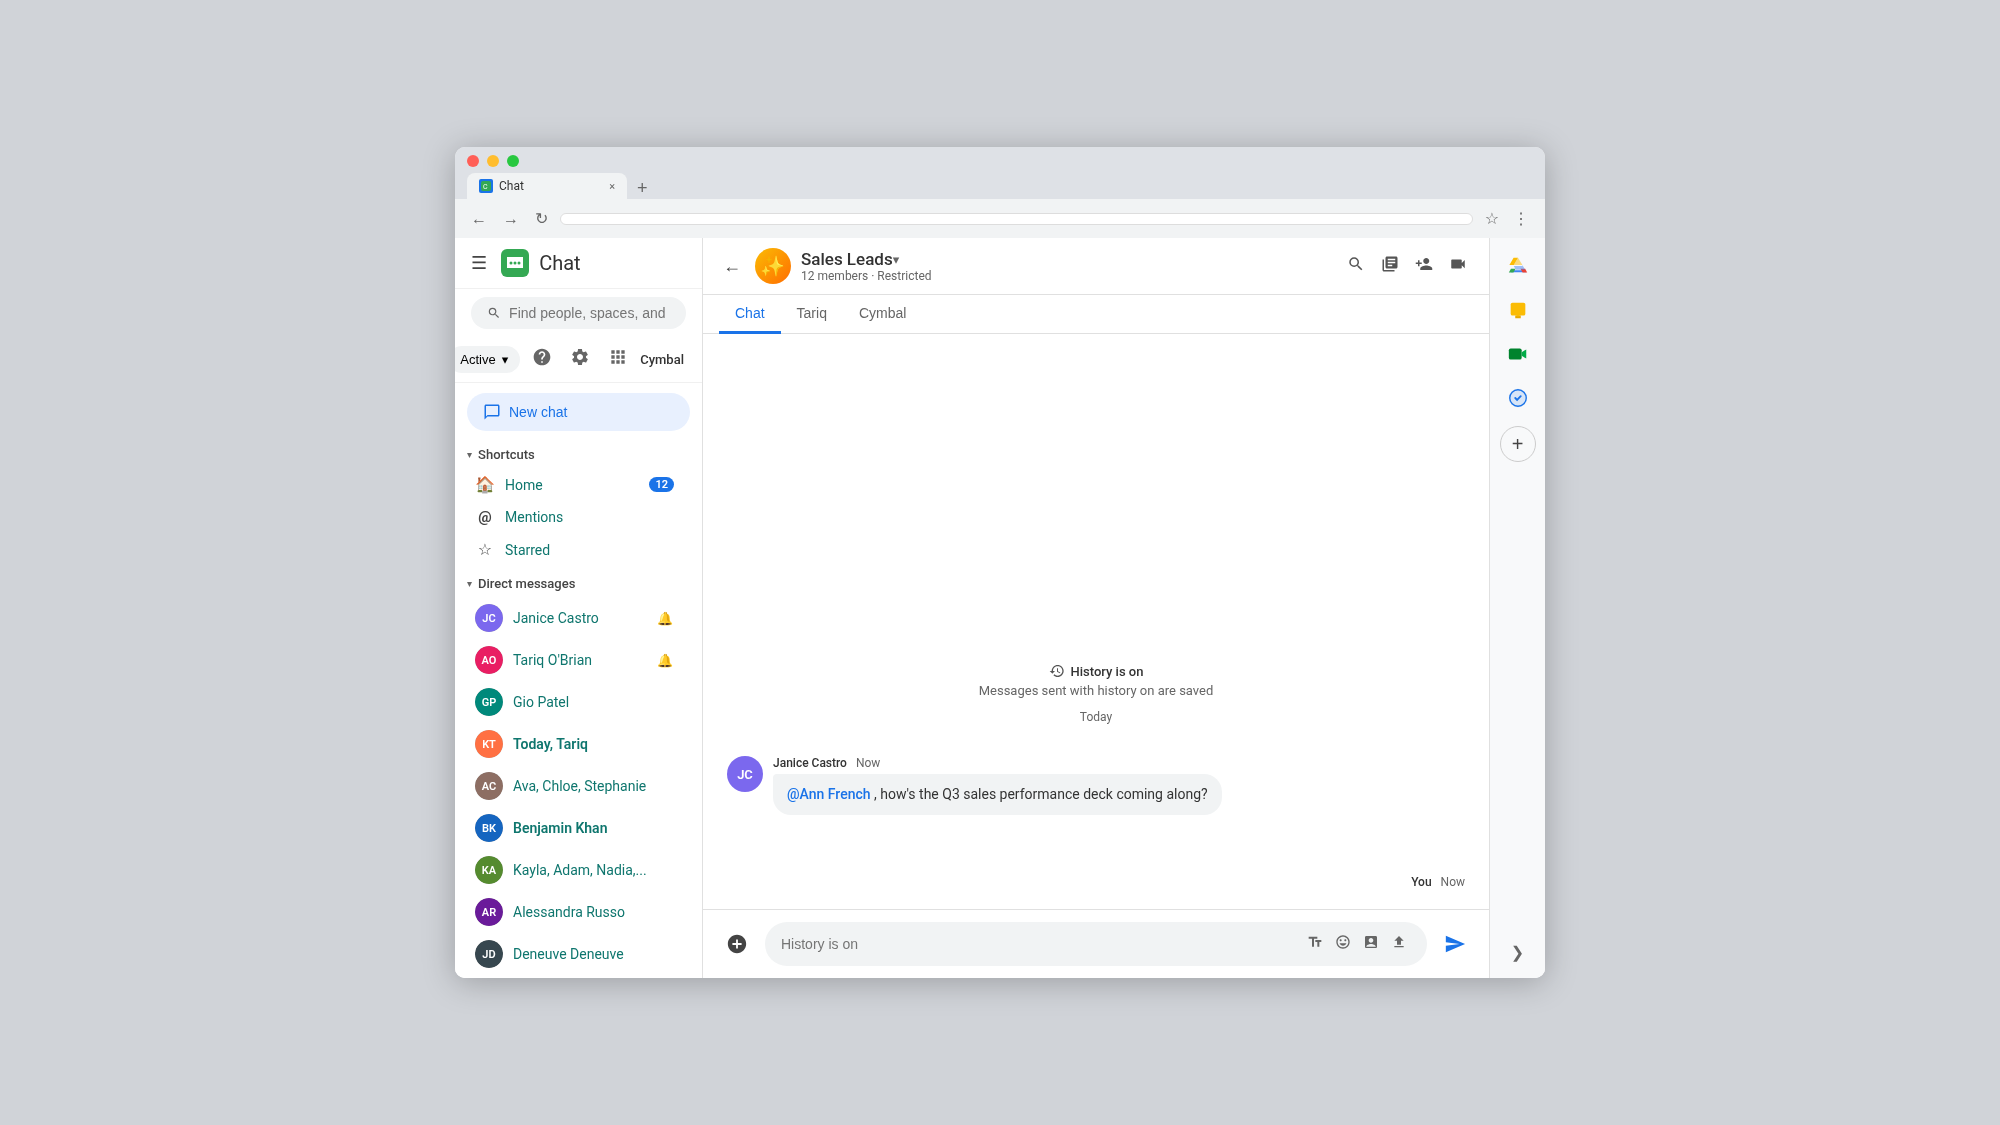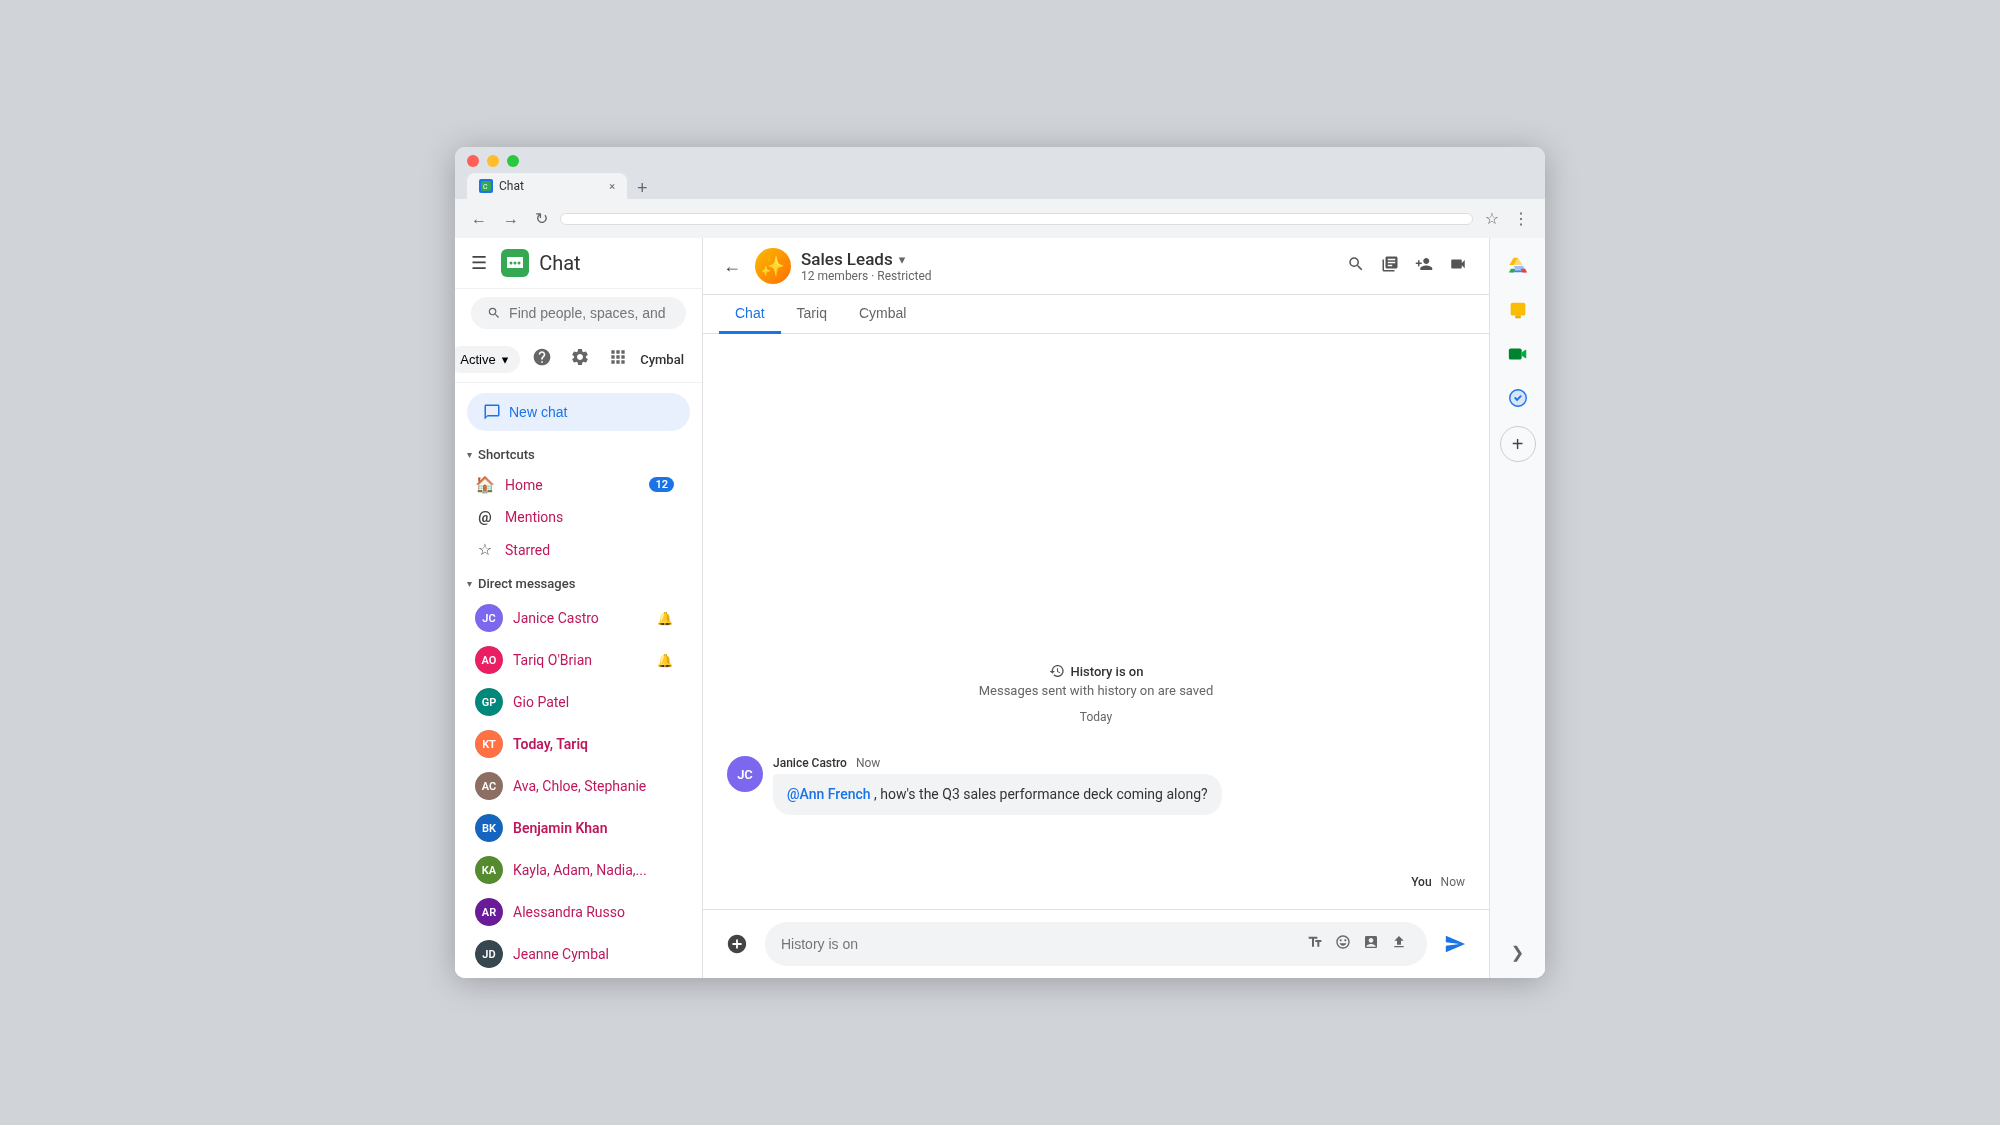--- a/index.html
+++ b/index.html
@@ -98,21 +98,21 @@
     }
     .section-toggle { font-size: 10px; color: #666; }
     .section-label { font-weight: 500; font-size: 13px; color: #444; }
 
     .sidebar-item {
       display: flex; align-items: center; gap: 10px;
       padding: 7px 16px 7px 20px; cursor: pointer; border-radius: 0 24px 24px 0;
       margin-right: 12px; position: relative;
     }
     .sidebar-item-icon { font-size: 16px; color: #444; width: 20px; text-align: center; }
-    .sidebar-item-label { font-size: 14px; color: #be185d; flex: 1; }
+    .sidebar-item-label { font-size: 14px; color: #0f766e; flex: 1; }
     .sidebar-item-badge {
       background: #1a73e8; color: white; border-radius: 10px;
       padding: 1px 6px; font-size: 11px; font-weight: 600;
     }
     .sidebar-item-bell { color: #aaa; font-size: 13px; }
 
     .dm-avatar { width: 28px; height: 28px; border-radius: 50%; overflow: hidden; background: #bbb; flex-shrink: 0; }
     .avatar-placeholder { width: 100%; height: 100%; border-radius: 50%; display: flex; align-items: center; justify-content: center; font-size: 11px; font-weight: 600; color: white; }
 
     
@@ -121,21 +121,21 @@
     }
 
     
     .chat-header {
       display: flex; align-items: center; padding: 10px 16px;
       border-bottom: 1px solid #e0e0e0; gap: 10px;
     }
     .back-btn { background: none; border: none; cursor: pointer; font-size: 18px; color: #444; padding: 4px; border-radius: 50%; }
     .space-avatar { width: 36px; height: 36px; border-radius: 50%; background: linear-gradient(135deg, #fbbc04, #ff6d00); display: flex; align-items: center; justify-content: center; font-size: 20px; }
     .chat-header-info { flex: 1; }
-    .chat-header-name { font-size: 17px; font-weight: 500; color: #333; display: flex; align-items: center; gap: 6px; }
+    .chat-header-name { font-size: 17px; font-weight: 500; color: #333; display: flex; align-items: center; }
     .chat-header-meta { font-size: 12px; color: #666; }
     .chat-header-actions { display: flex; gap: 4px; }
     .header-action-btn {
       background: none; border: none; cursor: pointer; color: #555; font-size: 16px;
       padding: 6px; border-radius: 50%;
     }
 
     
     .chat-tabs {
       display: flex; gap: 0; border-bottom: 1px solid #e0e0e0;
@@ -411,21 +411,21 @@
             <div class="dm-avatar">
               <div class="avatar-placeholder" style="background:#6a1b9a;">AR</div>
             </div>
             <span class="sidebar-item-label">Alessandra Russo</span>
           </div>
 
           <div class="sidebar-item">
             <div class="dm-avatar">
               <div class="avatar-placeholder" style="background:#37474f;">JD</div>
             </div>
-            <span class="sidebar-item-label">Jeanne Cymbal</span>
+            <span class="sidebar-item-label">Deneuve Deneuve</span>
           </div>
 
           <div style="display:flex; justify-content:center; padding: 4px 0;">
             
           </div>
         </div>
 
       </div>
     </div>
 

